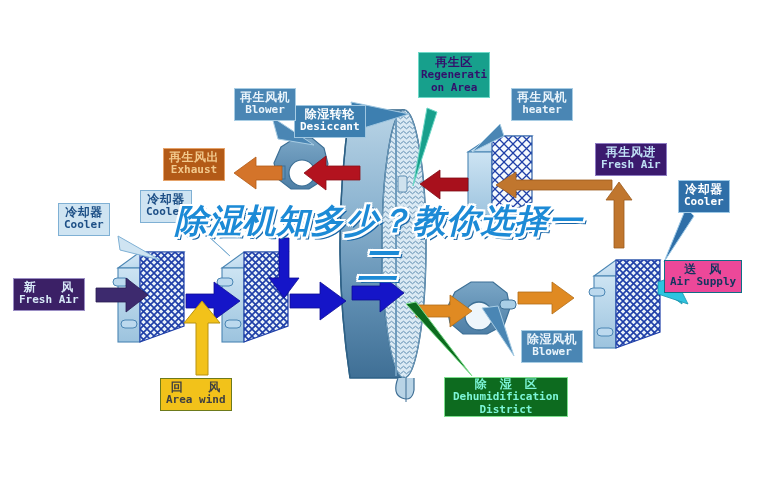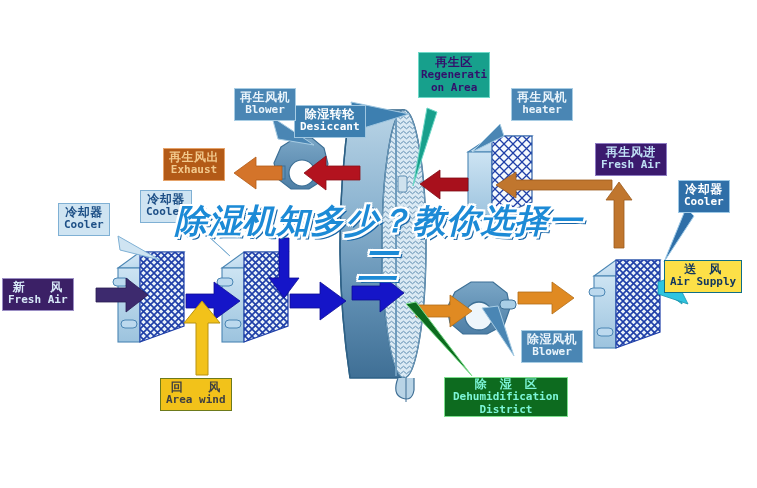--- a/index.html
+++ b/index.html
@@ -75,23 +75,24 @@
   }
   .lb-purple {
     background: #3b1a6e;
     border: 1px solid #8e7cc3;
     color: #bfe0f5;
   }
   .lb-purple2 {
     background: #3b2066;
     border: 1px solid #9b8ec4;
     color: #d7e8f7;
+    margin-left: 11px;
   }
   .lb-cyan {
-    background: #fde047;
+    background: #ec4899;
     border: 1px solid #0f6e86;
     color: #10355e;
   }
   .lb-green {
     background: #0d6b1f;
     border: 1px solid #7fe08f;
     color: #7df5d8;
   }
   .lb-yellow {
     background: #f2c21a;

